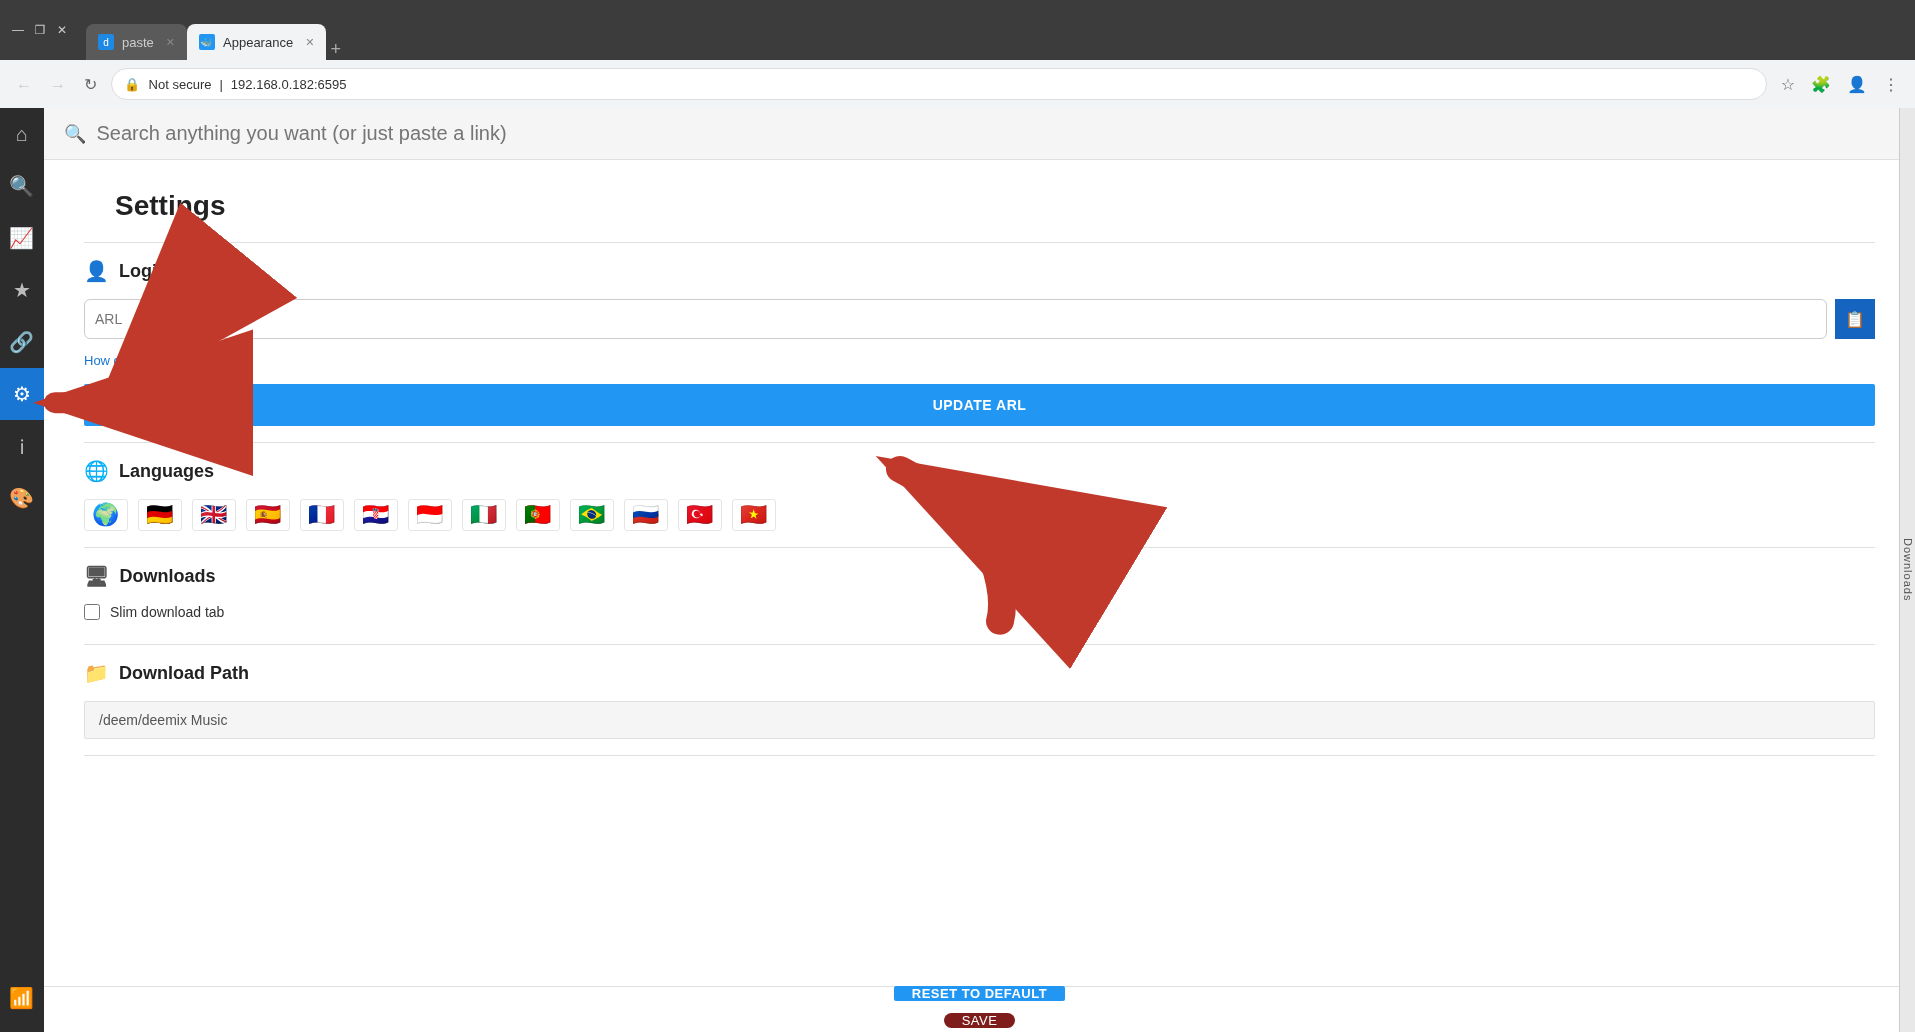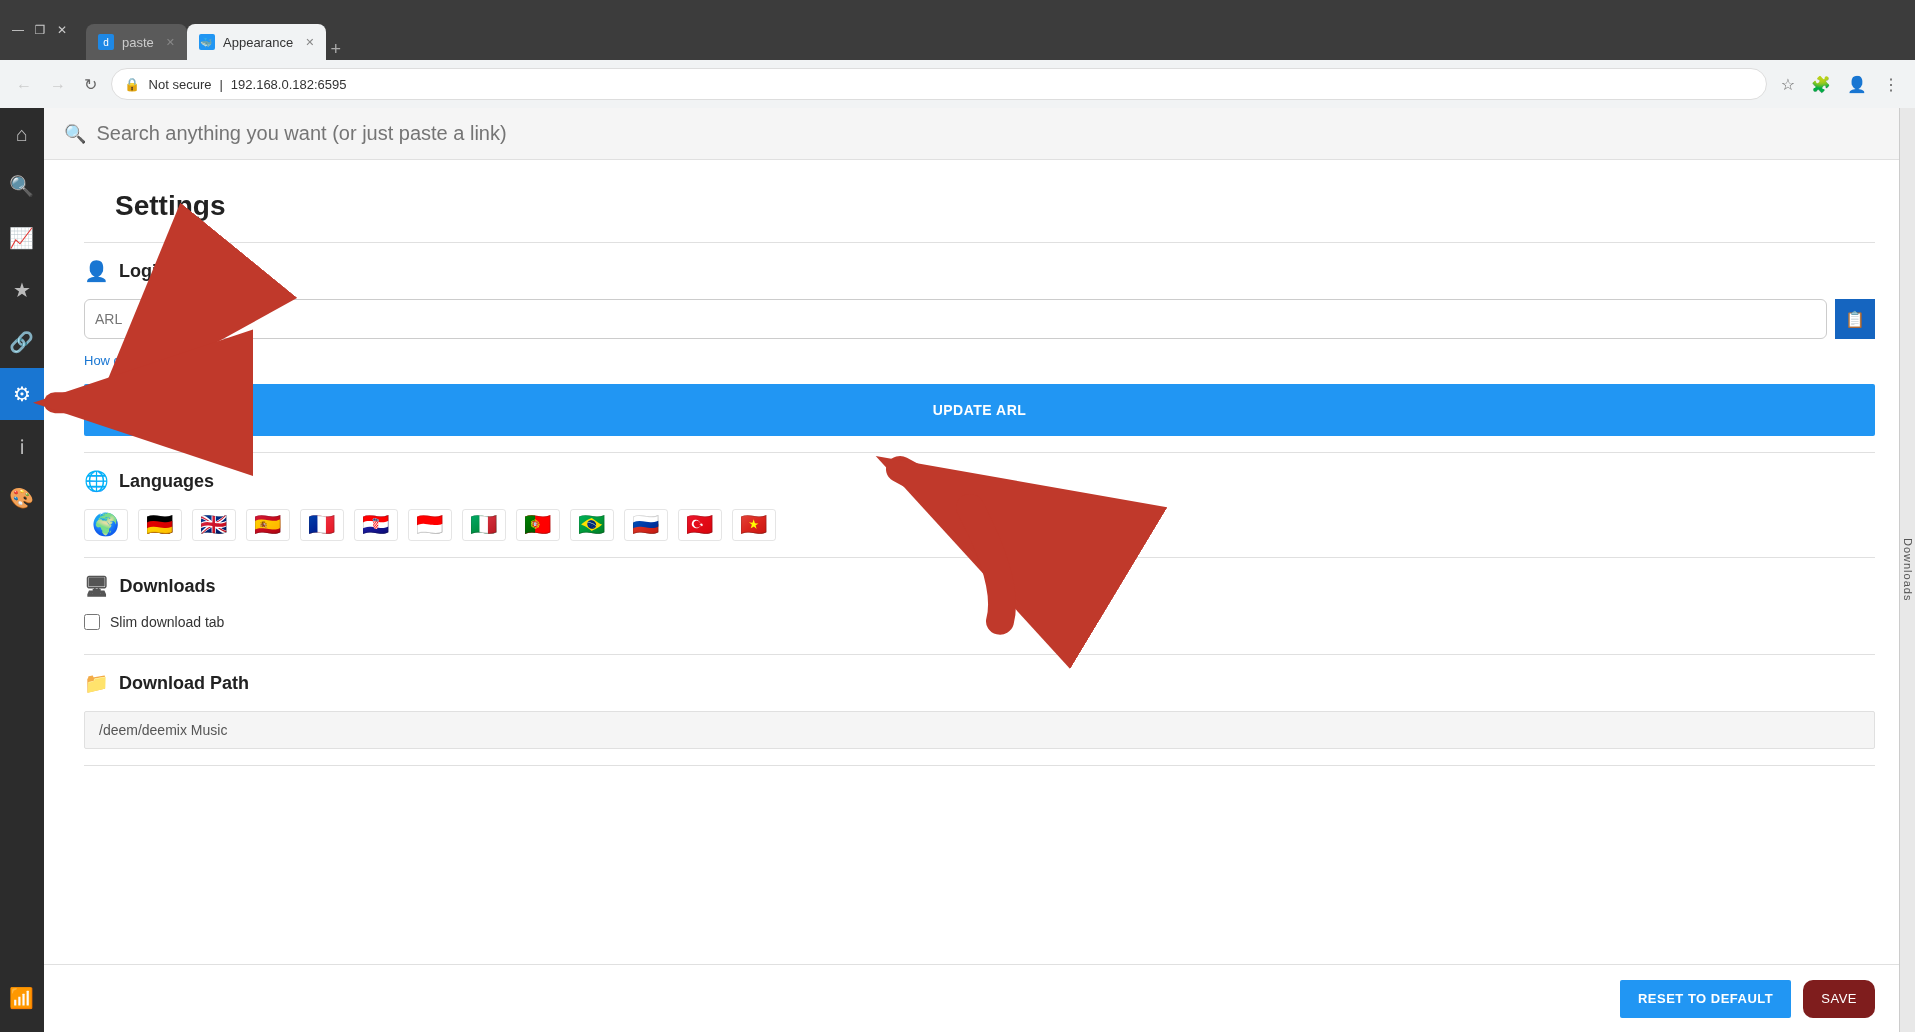--- a/index.html
+++ b/index.html
@@ -255,21 +255,21 @@
     .arl-help-link {
       color: #1976d2;
       font-size: 13px;
       text-decoration: none;
       margin-bottom: 16px;
       display: inline-block;
     }
 
     .update-arl-btn {
       width: 100%;
-      height: 52px;
+      height: 42px;
       background: #2196F3;
       color: white;
       border: none;
       border-radius: 2px;
       font-size: 14px;
       font-weight: bold;
       cursor: pointer;
       letter-spacing: 0.5px;
     }
 
@@ -316,29 +316,30 @@
       border: 1px solid #e0e0e0;
       padding: 10px 14px;
       font-size: 14px;
       color: #555;
       border-radius: 2px;
       margin-bottom: 16px;
     }
 
     
     .footer-bar {
-      height: 68px;
+      height: 46px;
       background: #fff;
       border-top: 1px solid #e0e0e0;
       display: flex;
       align-items: center;
       justify-content: flex-end;
       padding: 4px 40px;
       gap: 12px;
       flex-shrink: 0;
+      flex-direction: column;
     }
     .reset-btn {
       height: 38px;
       padding: 0 18px;
       background: #2196F3;
       color: white;
       border: none;
       border-radius: 2px;
       font-size: 13px;
       font-weight: bold;

